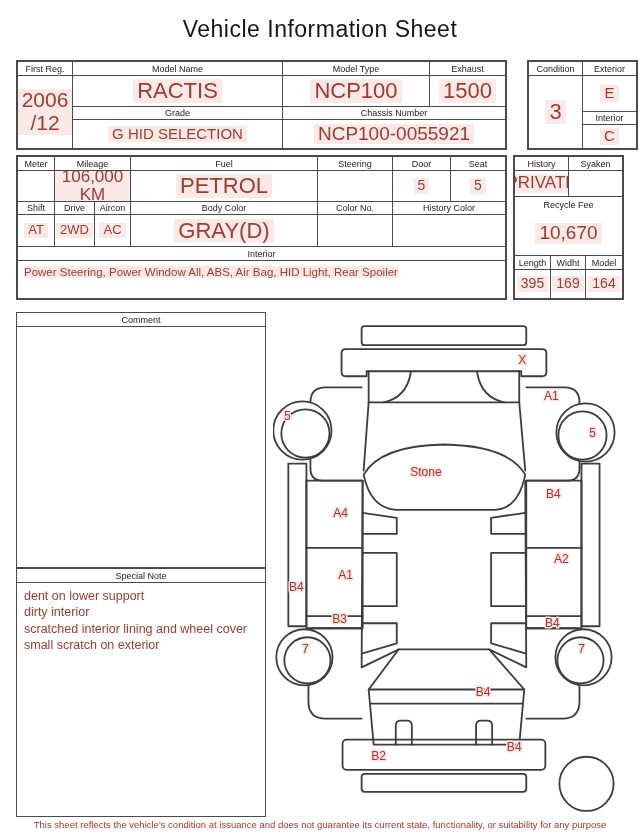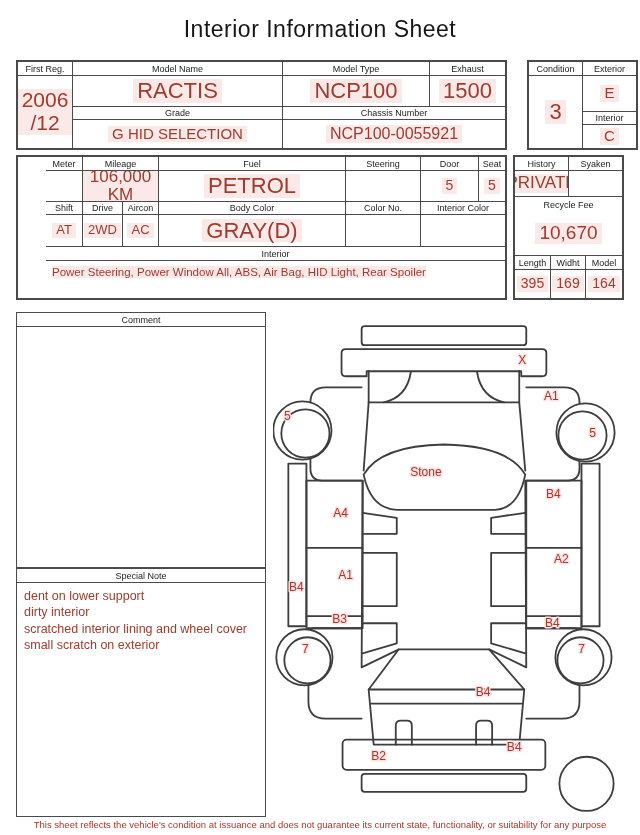--- a/index.html
+++ b/index.html
@@ -21,42 +21,42 @@
   .box{position:absolute;border:2px solid var(--line);background:#fff;}
   .thin{border-width:1.5px;}
   .grid{display:grid;}
   .cell{display:flex;align-items:center;justify-content:center;overflow:hidden;}
   .hd{font-size:9px;color:#222;}
   .br{border-right:1px solid var(--line);}
   .bb{border-bottom:1px solid var(--line);}
   .val span{color:var(--red);background:var(--hl);padding:0 4px;
     white-space:pre-line;text-align:center;line-height:1.08;}
   .val span:empty{background:none;padding:0;}
-  .fs21{font-size:21px;} .fs17{font-size:22px;} .fs16{font-size:16px;}
+  .fs21{font-size:21px;} .fs17{font-size:22px;} .fs16{font-size:19px;}
   .fs15{font-size:15px;} .fs22{font-size:22px;} .fs11{font-size:17px;}
   .fs13{font-size:13px;} .fs14{font-size:14px;} .fs19{font-size:19px;}
   .sec-hd{height:14px;display:flex;align-items:center;justify-content:center;
     font-size:9px;border-bottom:1px solid var(--line);}
   .equip-text{padding:4px 6px;font-size:11.5px;color:var(--red);text-align:left;
     line-height:1.25;}
   .equip-text span{background:var(--hl);}
   .note-text{padding:5px 7px;font-size:12.5px;color:var(--red);line-height:1.3;
     white-space:pre-line;}
   .disclaimer{position:absolute;top:819px;left:0;width:100%;text-align:center;
     font-size:9.5px;color:var(--red-bright);}
   svg text.marker{fill:#a8362b;font-family:"Liberation Sans",sans-serif;
     font-size:12px;text-anchor:middle;paint-order:stroke;stroke:#fbe2e2;
     stroke-width:3px;stroke-linejoin:round;}
 </style>
 </head>
 <body>
 
 <div class="page">
 
-  <div class="title">Interior Information Sheet</div>
+  <div class="title">Vehicle Information Sheet</div>
 
   <div class="box grid" style="left:16px;top:60px;width:491px;height:90px;
               grid-template-columns:55px 210px 147px 1fr;
               grid-template-rows:14px 31px 13px 1fr;">
     <div class="cell hd br bb">First Reg.</div>
     <div class="cell hd br bb">Model Name</div>
     <div class="cell hd br bb">Model Type</div>
     <div class="cell hd bb">Exhaust</div>
 
     <div class="cell val br fs21" style="grid-row:2/5;grid-column:1;">
@@ -93,21 +93,21 @@
       </div>
     <div class="cell val bb fs15">
         <span>E</span>
       </div>
     <div class="cell hd bb" style="grid-column:2;">Interior</div>
     <div class="cell val fs15" style="grid-column:2;">
         <span>C</span>
       </div>
   </div>
 
-  <div class="box" style="left:16px;top:155px;width:491px;height:145px;padding-left:28px;">
+  <div class="box" style="left:16px;top:155px;width:491px;height:145px;">
     <div class="grid" style="grid-template-columns:37px 76px 187px 75px 58px 1fr;grid-template-rows:14px 31px;">
       <div class="cell hd br bb">Meter</div>
       <div class="cell hd br bb">Mileage</div>
       <div class="cell hd br bb">Fuel</div>
       <div class="cell hd br bb">Steering</div>
       <div class="cell hd br bb">Door</div>
       <div class="cell hd bb">Seat</div>
       <div class="cell val br bb fs11">
           <span></span>
         </div>
@@ -126,21 +126,21 @@
       <div class="cell val bb fs14">
           <span>5</span>
         </div>
     </div>
     <div class="grid" style="grid-template-columns:37px 40px 36px 187px 75px 1fr;grid-template-rows:13px 32px;">
       <div class="cell hd br bb">Shift</div>
       <div class="cell hd br bb">Drive</div>
       <div class="cell hd br bb">Aircon</div>
       <div class="cell hd br bb">Body Color</div>
       <div class="cell hd br bb">Color No.</div>
-      <div class="cell hd bb">Interior Color</div>
+      <div class="cell hd bb">History Color</div>
       <div class="cell val br bb fs13">
           <span>AT</span>
         </div>
       <div class="cell val br bb fs13">
           <span>2WD</span>
         </div>
       <div class="cell val br bb fs13">
           <span>AC</span>
         </div>
       <div class="cell val br bb fs17">

